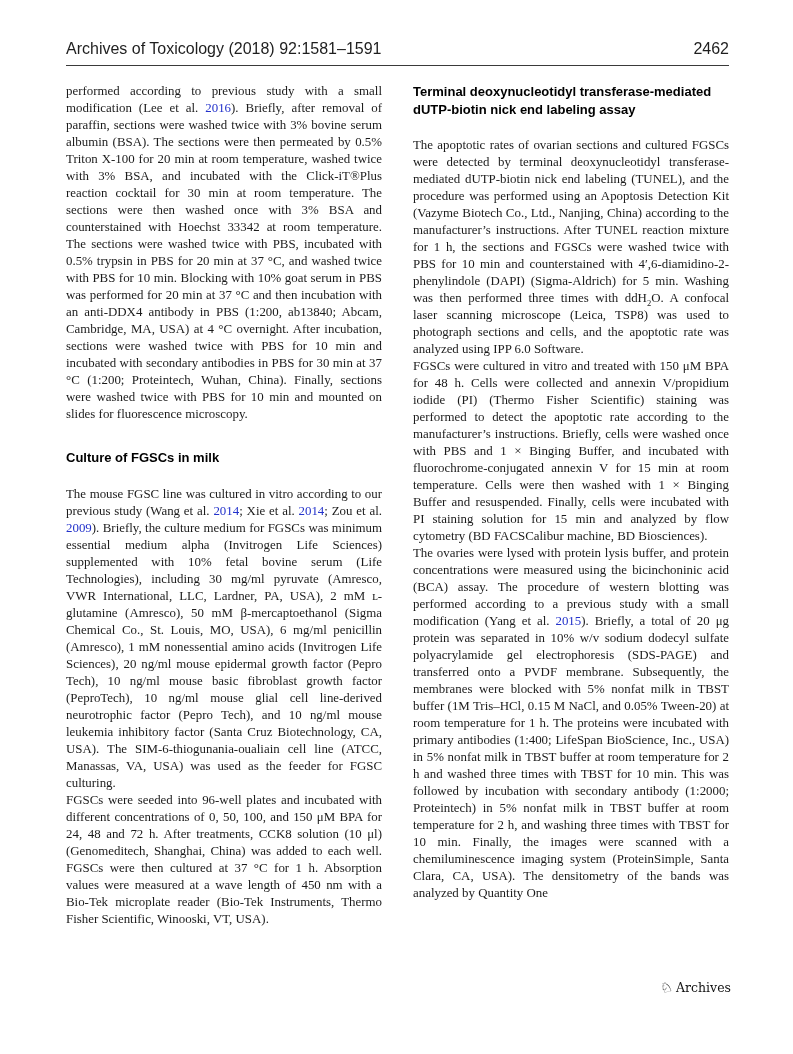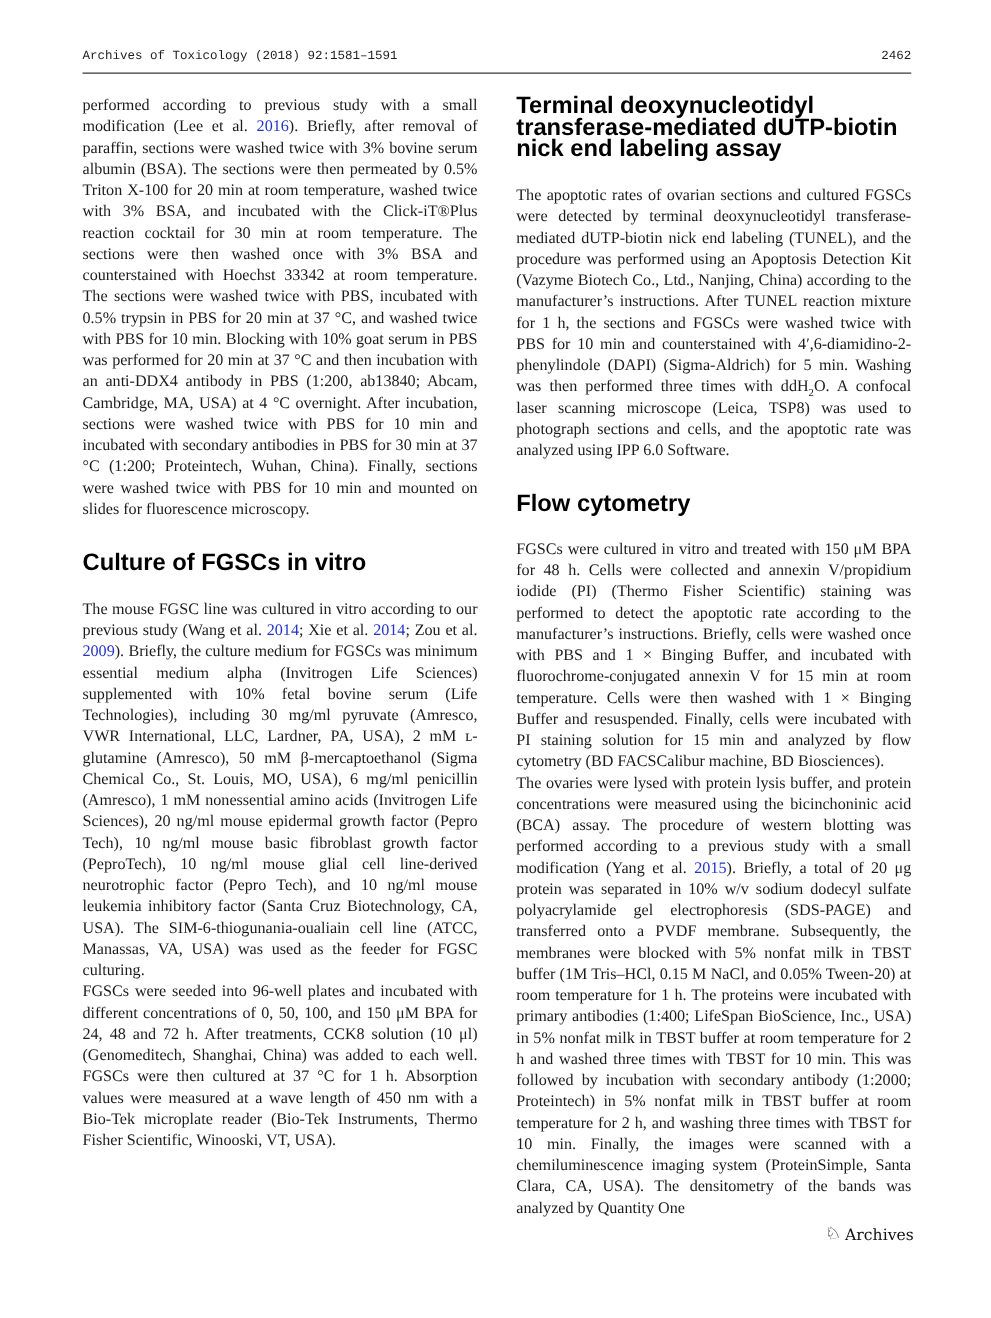--- a/index.html
+++ b/index.html
@@ -4,29 +4,29 @@
 <style>
   html,body{margin:0;padding:0;background:#ffffff;}
   body{
     width:793px;height:1054px;position:relative;
     font-family:"Liberation Serif", serif;color:#1b1b1b;
     overflow:hidden;
   }
   .page{box-sizing:border-box;width:793px;padding:40px 64px 0 66px;position:relative;}
   .header-row{
     display:flex;justify-content:space-between;align-items:center;
-    font-family:Liberation Mono, monospace;font-size:10px;color:#1e1e1e;
+    font-family:Liberation Sans, sans-serif;font-size:16px;color:#1e1e1e;
   }
   .header-rule{border:none;border-top:1.2px solid #3a3a3a;margin:7px 0 0 0;}
   .columns{display:flex;gap:31px;margin-top:17px;}
   .col{flex:1;min-width:0;font-size:12.9px;line-height:17px;text-align:justify;}
   .para{margin:0;}
   .sec-heading{
     font-family:"Liberation Sans", sans-serif;font-weight:bold;
-    font-size:19px;line-height:17.5px;text-align:left;
+    font-size:13px;line-height:17.5px;text-align:left;
     margin:26px 0 19px 0;color:#000;
   }
   .col > .sec-heading:first-child{margin-top:0;}
   .cite-link{color:var(--link,#2332cb);text-decoration:none;cursor:pointer;}
   sub.chem{font-size:8.5px;line-height:0;}
   .footer{
     position:absolute;top:979px;right:62px;
     display:flex;align-items:center;gap:4px;
     font-family:"DejaVu Serif", serif;font-size:12.5px;color:#111;
   }
@@ -39,28 +39,27 @@
 
   <div class="header-row">
     <span>Archives of Toxicology (2018) 92:1581–1591</span>
     <span>2462</span>
   </div>
   <hr class="header-rule">
 
   <div class="columns">
     <div class="col">
         <p class="para">performed according to previous study with a small modification (Lee et al. <a class="cite-link">2016</a>). Briefly, after removal of paraffin, sections were washed twice with 3% bovine serum albumin (BSA). The sections were then permeated by 0.5% Triton X-100 for 20 min at room temperature, washed twice with 3% BSA, and incubated with the Click-iT®Plus reaction cocktail for 30 min at room temperature. The sections were then washed once with 3% BSA and counterstained with Hoechst 33342 at room temperature. The sections were washed twice with PBS, incubated with 0.5% trypsin in PBS for 20 min at 37 °C, and washed twice with PBS for 10 min. Blocking with 10% goat serum in PBS was performed for 20 min at 37 °C and then incubation with an anti-DDX4 antibody in PBS (1:200, ab13840; Abcam, Cambridge, MA, USA) at 4 °C overnight. After incubation, sections were washed twice with PBS for 10 min and incubated with secondary antibodies in PBS for 30 min at 37 °C (1:200; Proteintech, Wuhan, China). Finally, sections were washed twice with PBS for 10 min and mounted on slides for fluorescence microscopy.</p>
-        <h2 class="sec-heading">Culture of FGSCs in vitro</h2>
+        <h2 class="sec-heading">Culture of FGSCs in milk</h2>
         <p class="para">The mouse FGSC line was cultured in vitro according to our previous study (Wang et al. <a class="cite-link">2014</a>; Xie et al. <a class="cite-link">2014</a>; Zou et al. <a class="cite-link">2009</a>). Briefly, the culture medium for FGSCs was minimum essential medium alpha (Invitrogen Life Sciences) supplemented with 10% fetal bovine serum (Life Technologies), including 30 mg/ml pyruvate (Amresco, VWR International, LLC, Lardner, PA, USA), 2 mM ʟ-glutamine (Amresco), 50 mM β-mercaptoethanol (Sigma Chemical Co., St. Louis, MO, USA), 6 mg/ml penicillin (Amresco), 1 mM nonessential amino acids (Invitrogen Life Sciences), 20 ng/ml mouse epidermal growth factor (Pepro Tech), 10 ng/ml mouse basic fibroblast growth factor (PeproTech), 10 ng/ml mouse glial cell line-derived neurotrophic factor (Pepro Tech), and 10 ng/ml mouse leukemia inhibitory factor (Santa Cruz Biotechnology, CA, USA). The SIM-6-thiogunania-oualiain cell line (ATCC, Manassas, VA, USA) was used as the feeder for FGSC culturing.</p>
         <p class="para">FGSCs were seeded into 96-well plates and incubated with different concentrations of 0, 50, 100, and 150 μM BPA for 24, 48 and 72 h. After treatments, CCK8 solution (10 μl) (Genomeditech, Shanghai, China) was added to each well. FGSCs were then cultured at 37 °C for 1 h. Absorption values were measured at a wave length of 450 nm with a Bio-Tek microplate reader (Bio-Tek Instruments, Thermo Fisher Scientific, Winooski, VT, USA).</p>
       </div>
     <div class="col">
         <h2 class="sec-heading">Terminal deoxynucleotidyl transferase-mediated dUTP-biotin nick end labeling assay</h2>
         <p class="para">The apoptotic rates of ovarian sections and cultured FGSCs were detected by terminal deoxynucleotidyl transferase-mediated dUTP-biotin nick end labeling (TUNEL), and the procedure was performed using an Apoptosis Detection Kit (Vazyme Biotech Co., Ltd., Nanjing, China) according to the manufacturer’s instructions. After TUNEL reaction mixture for 1 h, the sections and FGSCs were washed twice with PBS for 10 min and counterstained with 4′,6-diamidino-2-phenylindole (DAPI) (Sigma-Aldrich) for 5 min. Washing was then performed three times with ddH<sub class="chem">2</sub>O. A confocal laser scanning microscope (Leica, TSP8) was used to photograph sections and cells, and the apoptotic rate was analyzed using IPP 6.0 Software.</p>
-        <h2 class="sec-heading">Flow cytometry</h2>
         <p class="para">FGSCs were cultured in vitro and treated with 150 μM BPA for 48 h. Cells were collected and annexin V/propidium iodide (PI) (Thermo Fisher Scientific) staining was performed to detect the apoptotic rate according to the manufacturer’s instructions. Briefly, cells were washed once with PBS and 1 × Binging Buffer, and incubated with fluorochrome-conjugated annexin V for 15 min at room temperature. Cells were then washed with 1 × Binging Buffer and resuspended. Finally, cells were incubated with PI staining solution for 15 min and analyzed by flow cytometry (BD FACSCalibur machine, BD Biosciences).</p>
         <p class="para">The ovaries were lysed with protein lysis buffer, and protein concentrations were measured using the bicinchoninic acid (BCA) assay. The procedure of western blotting was performed according to a previous study with a small modification (Yang et al. <a class="cite-link">2015</a>). Briefly, a total of 20 μg protein was separated in 10% w/v sodium dodecyl sulfate polyacrylamide gel electrophoresis (SDS-PAGE) and transferred onto a PVDF membrane. Subsequently, the membranes were blocked with 5% nonfat milk in TBST buffer (1M Tris–HCl, 0.15 M NaCl, and 0.05% Tween-20) at room temperature for 1 h. The proteins were incubated with primary antibodies (1:400; LifeSpan BioScience, Inc., USA) in 5% nonfat milk in TBST buffer at room temperature for 2 h and washed three times with TBST for 10 min. This was followed by incubation with secondary antibody (1:2000; Proteintech) in 5% nonfat milk in TBST buffer at room temperature for 2 h, and washing three times with TBST for 10 min. Finally, the images were scanned with a chemiluminescence imaging system (ProteinSimple, Santa Clara, CA, USA). The densitometry of the bands was analyzed by Quantity One</p>
       </div>
   </div>
 
 </div>
 
 <div class="footer">
   <span class="springer-glyph">♘</span>
   <span>Archives</span>

